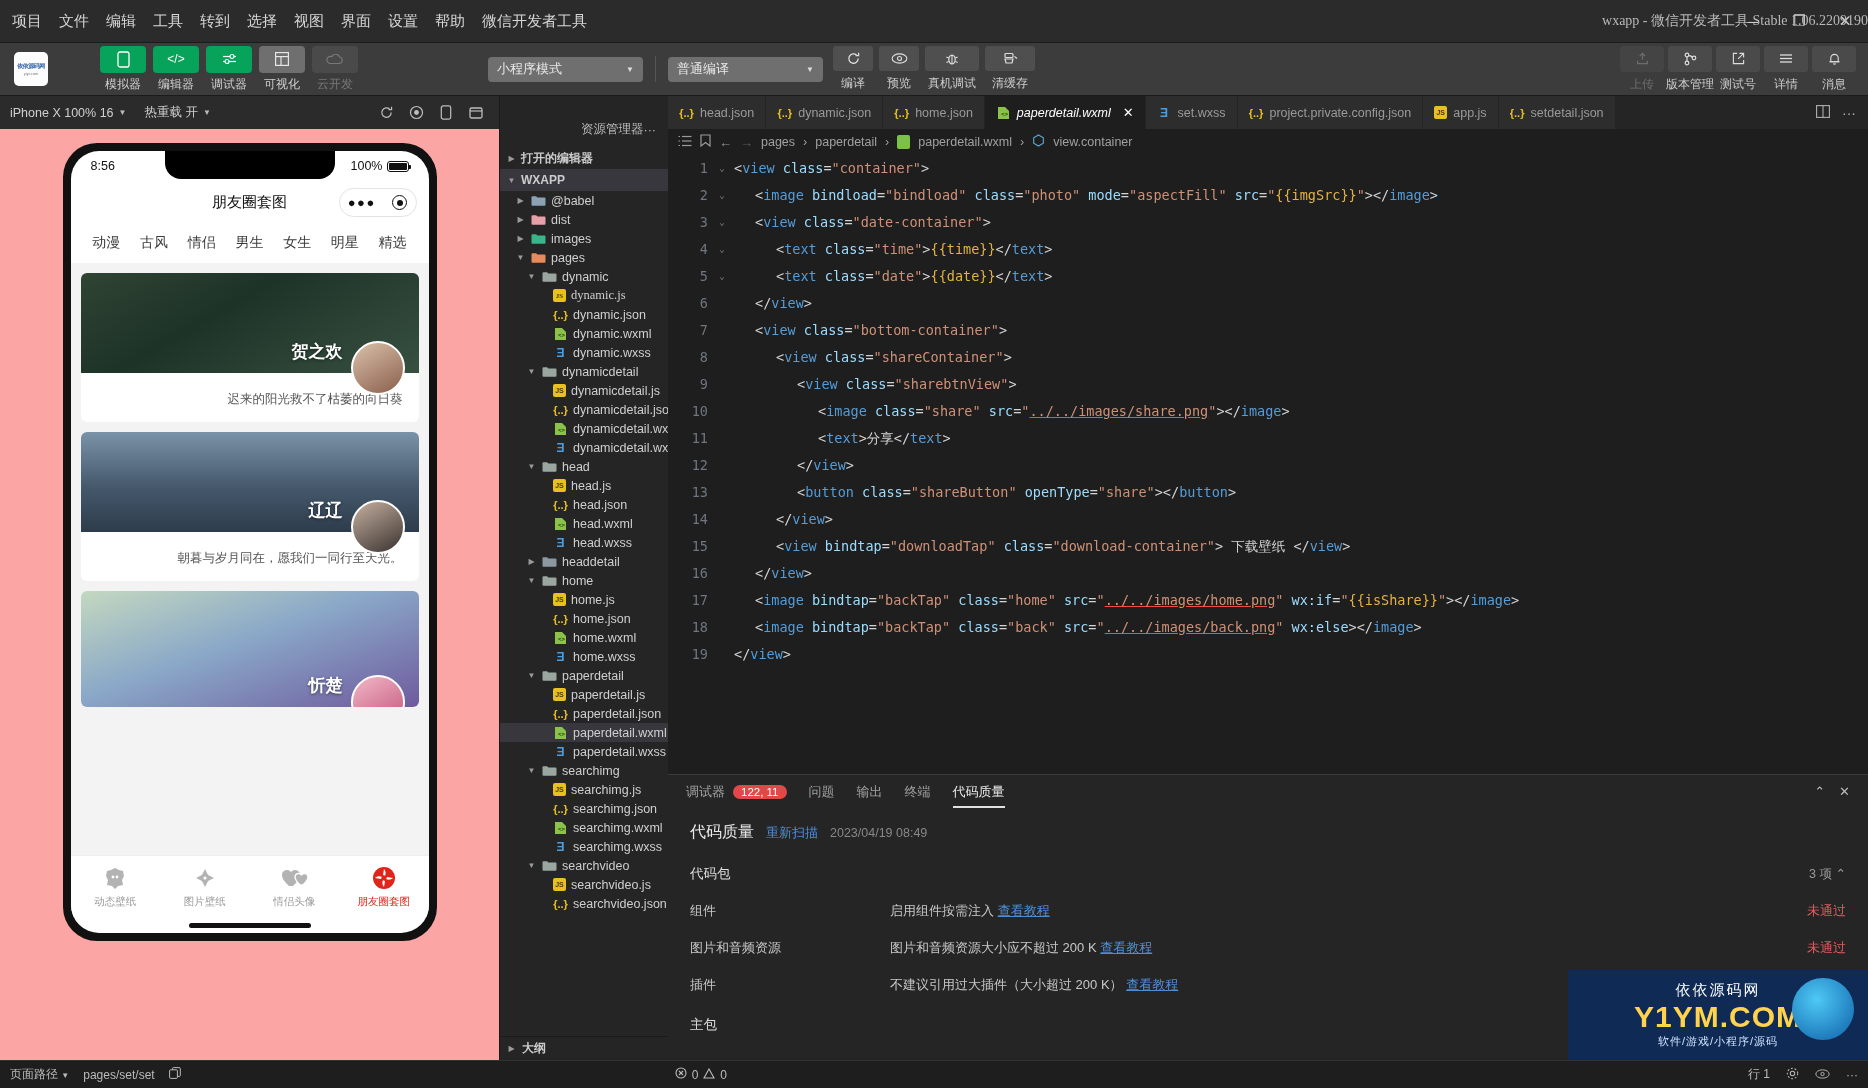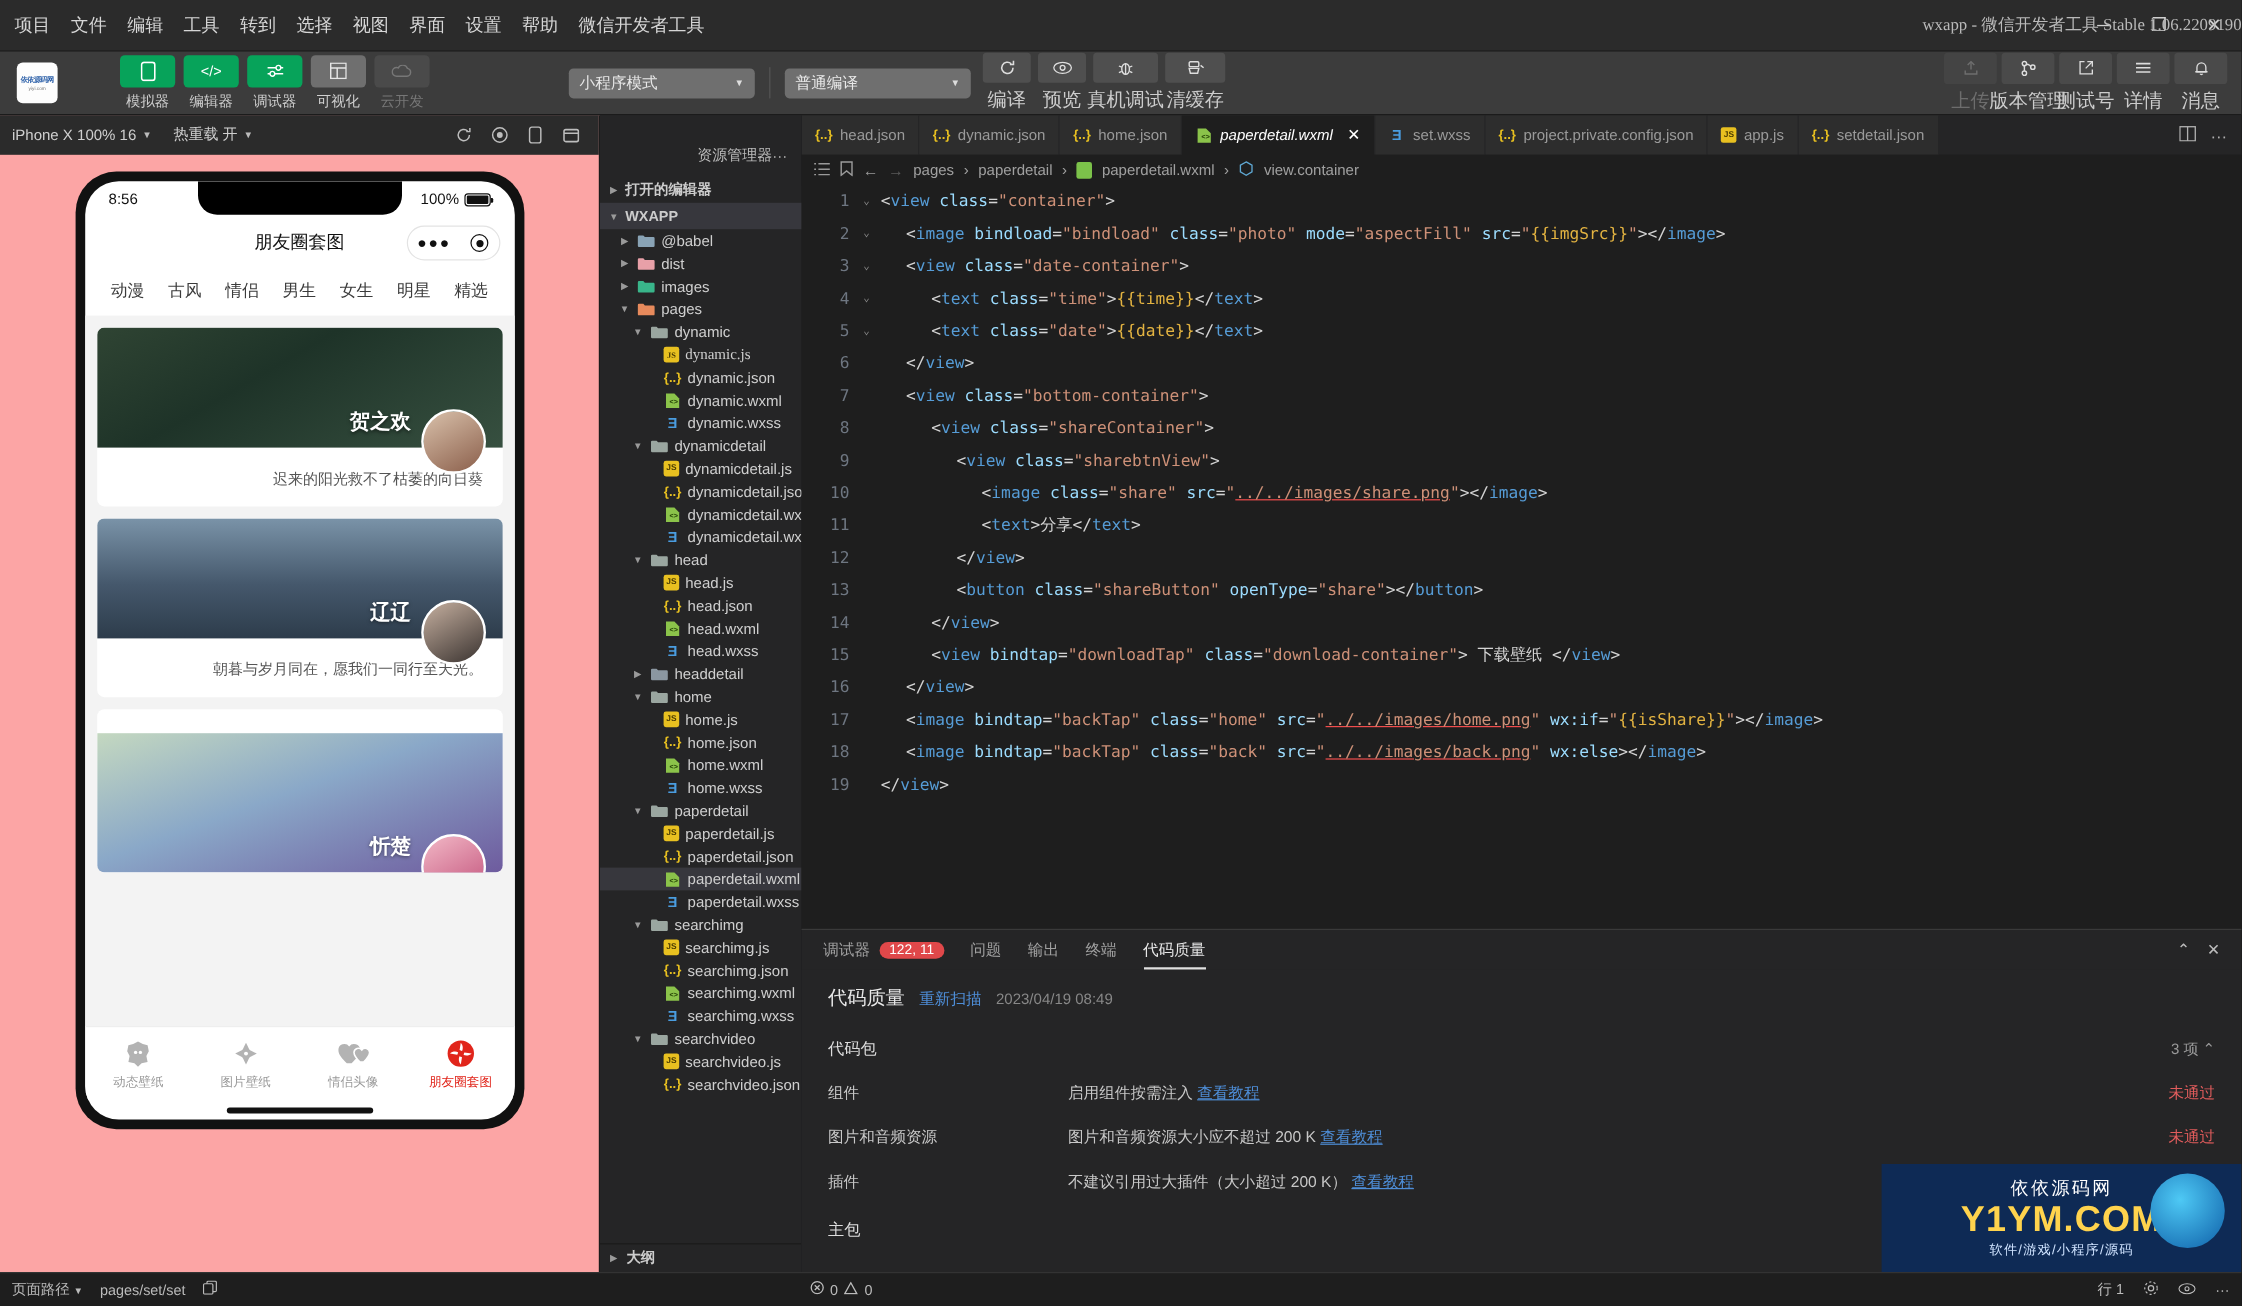--- a/index.html
+++ b/index.html
@@ -30,30 +30,30 @@
   .logo .l2{font-size:4px;color:#777;}
   .tgroup{ display:flex; margin-left:52px; gap:7px;}
   .tbtn{ width:46px; display:flex; flex-direction:column; align-items:center;}
   .tbtn .bx{ width:46px;height:27px;border-radius:4px;display:flex;
              align-items:center;justify-content:center;}
   .tbtn .lb{ font-size:12px; margin-top:3px; color:#cfcfcf; white-space:nowrap;}
   .bx.green{ background:#07a35a; color:#fff;}
   .bx.grey{ background:#6f6f6f; color:#e6e6e6;}
   .bx.dim{ background:#4a4a4a; color:#777;}
   .tbtn.dim .lb{ color:#777;}
-  .midgroup{ position:absolute; left:474px; display:flex; align-items:center;}
+  .midgroup{ position:absolute; left:488px; display:flex; align-items:center;}
   .selectbox{ height:25px;background:#6f6f6f;border-radius:4px;display:flex;
               align-items:center;padding:0 9px;color:#e8e8e8;font-size:13px;
               min-width:155px;justify-content:space-between;}
   .caret{ font-size:8px; color:#ddd; margin-left:10px;}
   .divider{ width:1px;height:26px;background:#555; margin:0 12px;}
   .iconbtn{ width:40px; display:flex; flex-direction:column; align-items:center;}
   .iconbtn .bx{ width:40px;height:25px;background:#4f4f4f;border-radius:3px;
                 display:flex;align-items:center;justify-content:center;color:#ddd;}
-  .iconbtn .lb{font-size:16px;margin-top:4px;color:#ccc;white-space:nowrap;}
+  .iconbtn .lb{font-size:12px;margin-top:4px;color:#ccc;white-space:nowrap;}
   .rgroup{ position:absolute; right:14px; display:flex; gap:8px;}
   .rgroup .iconbtn .bx{ width:44px;height:26px; background:#4a4a4a;}
   .rgroup .iconbtn.dim .bx{ background:#444; color:#6d6d6d;}
   .rgroup .iconbtn.dim .lb{ color:#6d6d6d;}
   
   .main{ display:flex; height:calc(1088px - 43px - 53px - 28px); }
   
   .simpane{ width:500px; background:#fca5a5; border-right:1px solid #1b1b1b;
             display:flex; flex-direction:column;}
   .simbar{ height:33px; display:flex; align-items:center; gap:0px;
@@ -84,21 +84,21 @@
   .target{ width:15px;height:15px;border:1.6px solid #111;border-radius:50%;
            display:flex;align-items:center;justify-content:center;}
   .target i{ width:6px;height:6px;background:#111;border-radius:50%;display:block;}
   .cats{ height:40px;display:flex;align-items:center;justify-content:space-around;
          padding:0 12px;font-size:14px;color:#3b3b3b;}
   .feed{ flex:1; background:#f3f3f3; overflow:hidden; padding:0 10px;}
   .card{ background:#fff;border-radius:6px;margin-top:10px;overflow:hidden;}
   .cardimg{ height:100px;position:relative;}
   .c1{background:linear-gradient(150deg,#2f4433 0%,#1e3328 40%,#375040 100%);}
   .c2{background:linear-gradient(180deg,#7a93a8 0%,#45586c 55%,#2d3c4b 100%);}
-  .c3{background:linear-gradient(160deg,#c4d8c0 0%,#8aa8c8 45%,#6e5b9e 100%);margin-top:20px;}
+  .c3{background:linear-gradient(160deg,#c4d8c0 0%,#8aa8c8 45%,#6e5b9e 100%);}
   .cardimg .lbl{ position:absolute;right:76px;bottom:10px;color:#fff;font-size:17px;
                  font-weight:bold; text-shadow:0 1px 3px rgba(0,0,0,.5);}
   .avatar{ position:absolute;right:14px;bottom:-22px;width:54px;height:54px;
            border-radius:50%;border:2px solid #fff;overflow:hidden;}
   .av1{background:linear-gradient(150deg,#d9c1ab,#8b5f4b);}
   .av2{background:linear-gradient(150deg,#c6b0a0,#3a3330);}
   .av3{background:linear-gradient(150deg,#f2b8c6,#c2527b);}
   .cardtxt{ padding:18px 16px 14px; font-size:12.5px; color:#555; text-align:right;}
   .tabbar{ height:62px;background:#fff;border-top:1px solid #eee;display:flex;
            align-items:center;}

